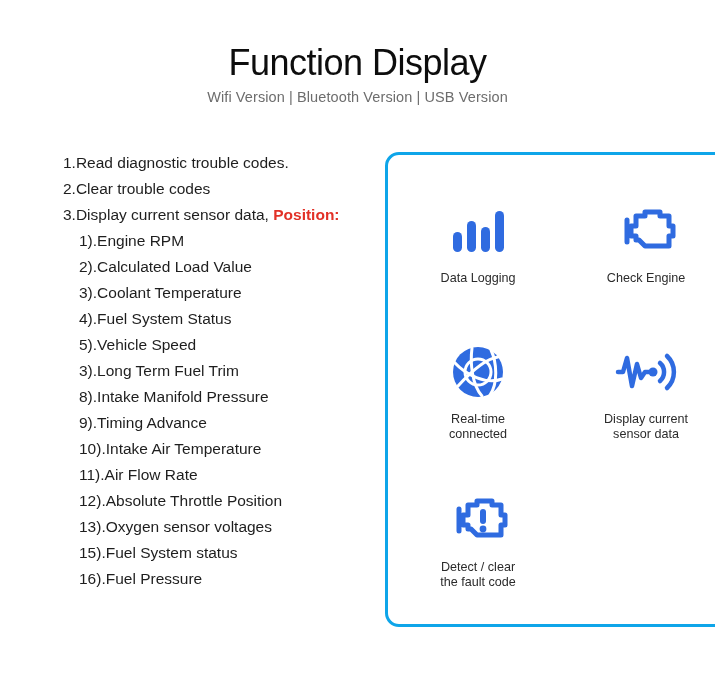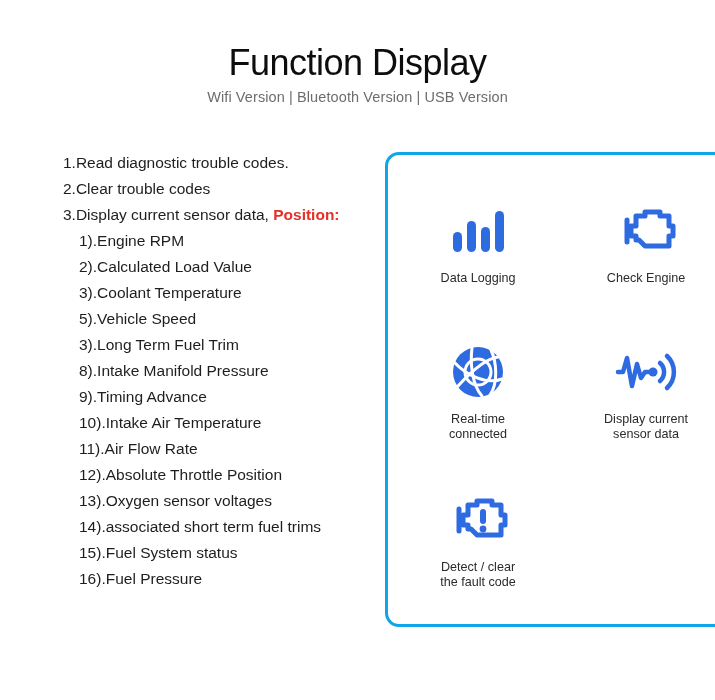--- a/index.html
+++ b/index.html
@@ -114,29 +114,29 @@
   <div class="page-subtitle">Wifi Version | Bluetooth Version | USB Version</div>
 </div>
 
 <div class="feature-list" id="feature-list">
     <div class="feature-row"><span>1.Read diagnostic trouble codes.</span></div>
     <div class="feature-row"><span>2.Clear trouble codes</span></div>
     <div class="feature-row"><span>3.Display current sensor data, </span><span class="feature-em">Position:</span></div>
     <div class="feature-row level-2"><span>1).Engine RPM</span></div>
     <div class="feature-row level-2"><span>2).Calculated Load Value</span></div>
     <div class="feature-row level-2"><span>3).Coolant Temperature</span></div>
+    <div class="feature-row level-2"><span>4).Fuel System Status</span></div>
     <div class="feature-row level-2"><span>5).Vehicle Speed</span></div>
     <div class="feature-row level-2"><span>3).Long Term Fuel Trim</span></div>
     <div class="feature-row level-2"><span>8).Intake Manifold Pressure</span></div>
     <div class="feature-row level-2"><span>9).Timing Advance</span></div>
     <div class="feature-row level-2"><span>10).Intake Air Temperature</span></div>
     <div class="feature-row level-2"><span>11).Air Flow Rate</span></div>
     <div class="feature-row level-2"><span>12).Absolute Throttle Position</span></div>
     <div class="feature-row level-2"><span>13).Oxygen sensor voltages</span></div>
-    <div class="feature-row level-2"><span>14).associated short term fuel trims</span></div>
     <div class="feature-row level-2"><span>15).Fuel System status</span></div>
     <div class="feature-row level-2"><span>16).Fuel Pressure</span></div>
   </div>
 
 <div class="icon-panel">
   <div class="icon-grid">
 
     <div class="icon-cell">
       <div class="icon-art">
         <svg width="56" height="46" viewBox="0 0 56 46">

